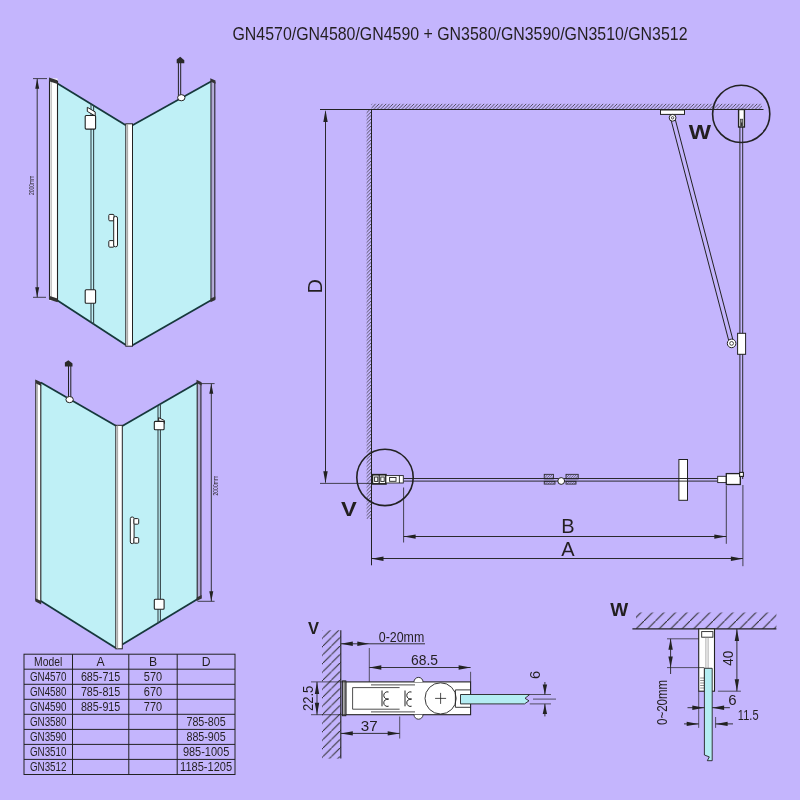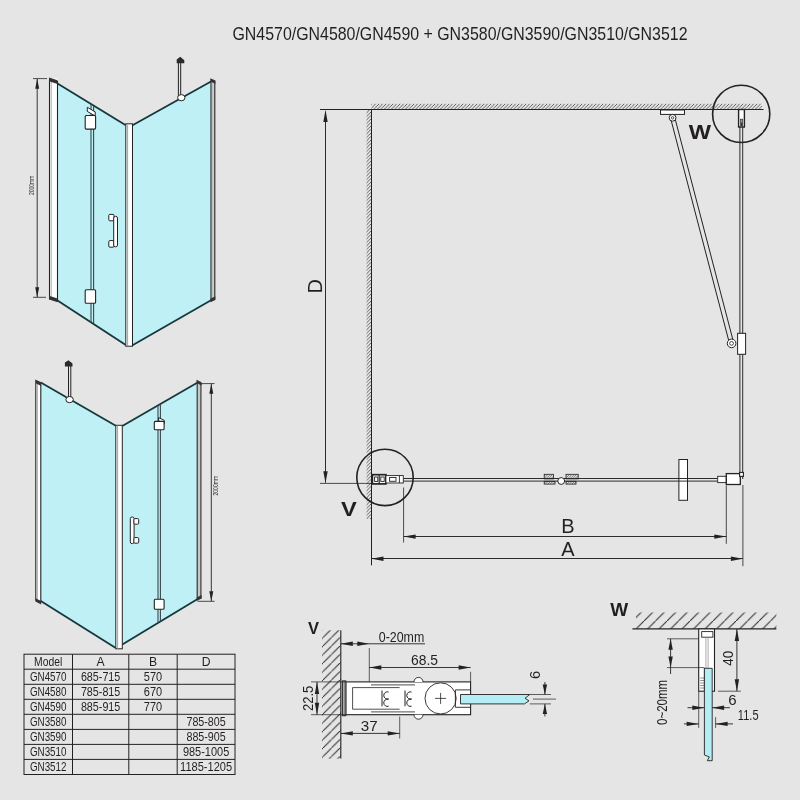--- a/index.html
+++ b/index.html
@@ -1,16 +1,16 @@
 <!DOCTYPE html>
 <html><head>
 <meta charset="utf-8">
 <style>
 html,body{margin:0;padding:0;background:#fff;-webkit-font-smoothing:antialiased;}
-#page{position:relative;width:800px;height:800px;background:#e5e5e5;overflow:hidden;will-change:transform;transform:translateZ(0);
+#page{position:relative;width:800px;height:800px;background:#c4b5fd;overflow:hidden;will-change:transform;transform:translateZ(0);
 font-family:"Liberation Sans",sans-serif;}
 svg{position:absolute;left:0;top:0;}
 text{fill:#231f20;}
 </style>
 </head>
 <body>
 <div id="page">
 <svg width="800" height="800" viewBox="0 0 800 800">
 <defs>
 <pattern id="h1" width="3.5" height="3.5" patternUnits="userSpaceOnUse">

